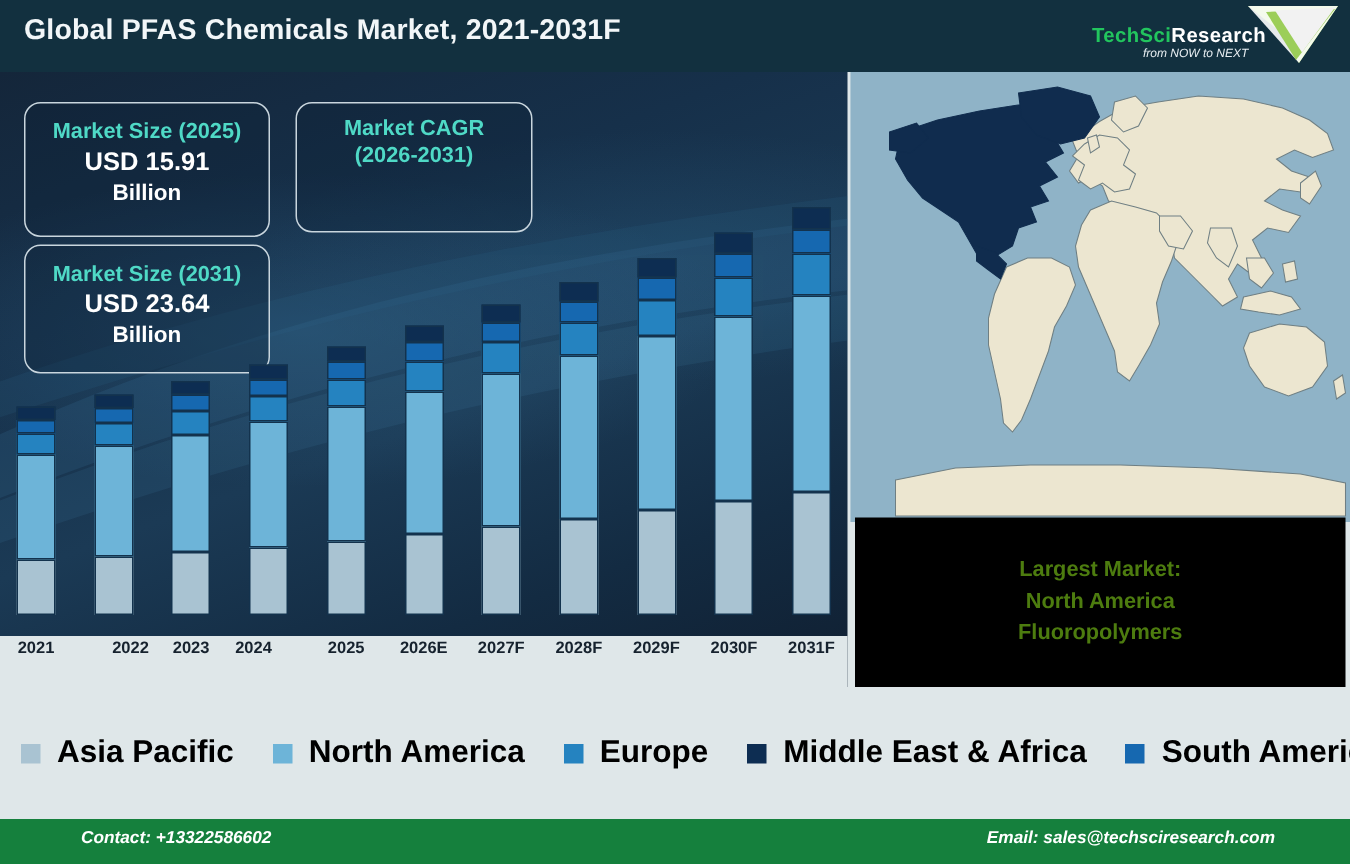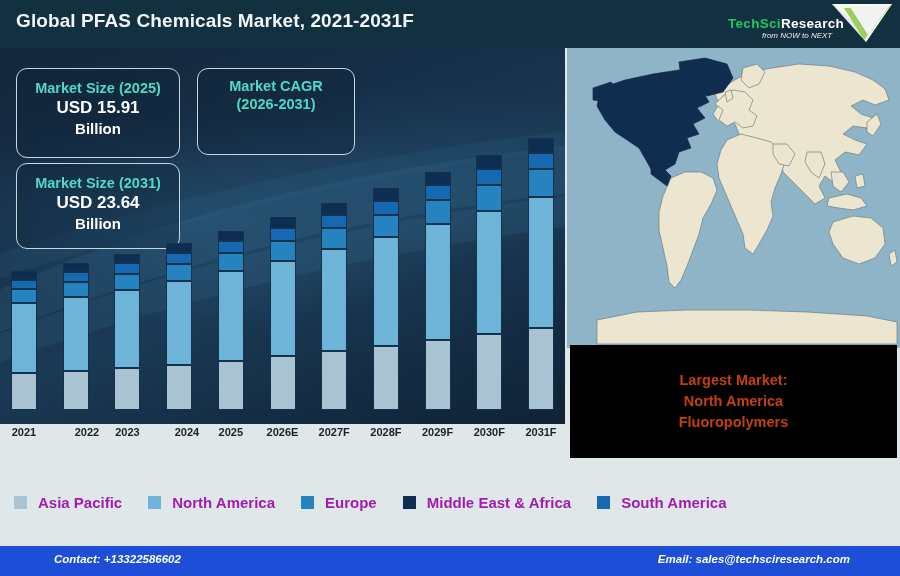--- a/index.html
+++ b/index.html
@@ -101,41 +101,41 @@
     position:absolute;left:567px;top:48px;width:333px;height:300px;
     background:#8fb3c7;overflow:hidden;
   }
   .map-box svg{display:block;width:100%;height:100%;}
   .callout{
     position:absolute;left:570px;top:345px;width:327px;height:113px;
     background:#000000;
     display:flex;flex-direction:column;align-items:center;justify-content:center;
   }
   .callout div{
-    color:#c2410c;font-weight:bold;font-size:14.5px;line-height:21px;text-align:center;
+    color:#4d7c0f;font-weight:bold;font-size:14.5px;line-height:21px;text-align:center;
   }
 
   
   .legend{
     position:absolute;left:0;top:458px;width:900px;height:88px;
     background:#dfe7e9;
     display:flex;align-items:center;
   }
   .legend-inner{
     display:flex;align-items:center;gap:0px;padding-left:14px;width:100%;
     box-sizing:border-box;
   }
   .legend-item{display:flex;align-items:center;margin-right:26px;}
   .legend-swatch{width:13px;height:13px;margin-right:11px;flex:0 0 auto;}
-  .legend-label{font-size:15px;font-weight:bold;color:#a21caf;white-space:nowrap;}
+  .legend-label{font-size:21px;font-weight:bold;color:#000000;white-space:nowrap;}
 
   
   .footer{
     position:absolute;left:0;top:546px;width:900px;height:30px;
-    background:#1d4ed8;
+    background:#15803d;
   }
   .footer-left{
     position:absolute;left:54px;top:7px;
     font-size:11.5px;font-style:italic;font-weight:bold;color:#ffffff;white-space:nowrap;
   }
   .footer-right{
     position:absolute;right:50px;top:7px;
     font-size:11.5px;font-style:italic;font-weight:bold;color:#ffffff;white-space:nowrap;
   }
 </style>
@@ -263,21 +263,21 @@
           <div class="seg" style="background: rgb(37, 131, 192); height: 27.4918px; bottom: 213.224px; position: absolute;"></div>
           <div class="seg" style="background: rgb(22, 104, 176); height: 16.7765px; bottom: 240.715px; position: absolute;"></div>
           <div class="seg" style="background: rgb(13, 45, 82); height: 14.9365px; bottom: 257.492px; position: absolute;"></div>
         </div>
       </div>
     <div class="axis-band"></div>
     <div class="plot" id="xaxis">
         <div class="xlabel" style="left: -6px; width: 60px; bottom: 20px; position: absolute;">2021</div>
         <div class="xlabel" style="left: 57px; width: 60px; bottom: 20px; position: absolute;">2022</div>
         <div class="xlabel" style="left: 97.4px; width: 60px; bottom: 20px; position: absolute;">2023</div>
-        <div class="xlabel" style="left: 157px; width: 60px; bottom: 20px; position: absolute;">2024</div>
+        <div class="xlabel" style="left: 139px; width: 60px; bottom: 20px; position: absolute;">2024</div>
         <div class="xlabel" style="left: 200.8px; width: 60px; bottom: 20px; position: absolute;">2025</div>
         <div class="xlabel" style="left: 252.5px; width: 60px; bottom: 20px; position: absolute;">2026E</div>
         <div class="xlabel" style="left: 304.2px; width: 60px; bottom: 20px; position: absolute;">2027F</div>
         <div class="xlabel" style="left: 355.9px; width: 60px; bottom: 20px; position: absolute;">2028F</div>
         <div class="xlabel" style="left: 407.6px; width: 60px; bottom: 20px; position: absolute;">2029F</div>
         <div class="xlabel" style="left: 459.3px; width: 60px; bottom: 20px; position: absolute;">2030F</div>
         <div class="xlabel" style="left: 511px; width: 60px; bottom: 20px; position: absolute;">2031F</div>
       </div>
   </div>
 

